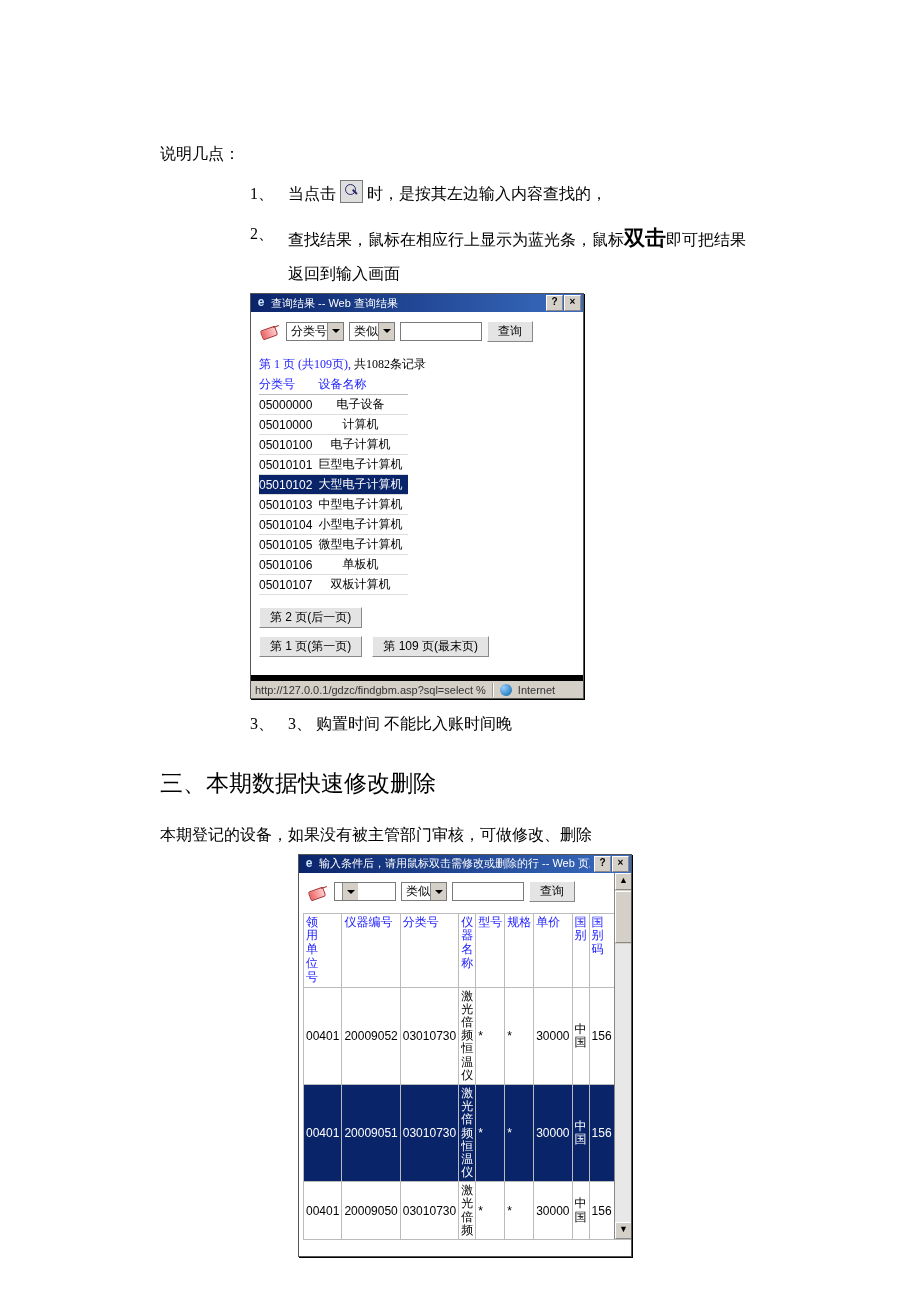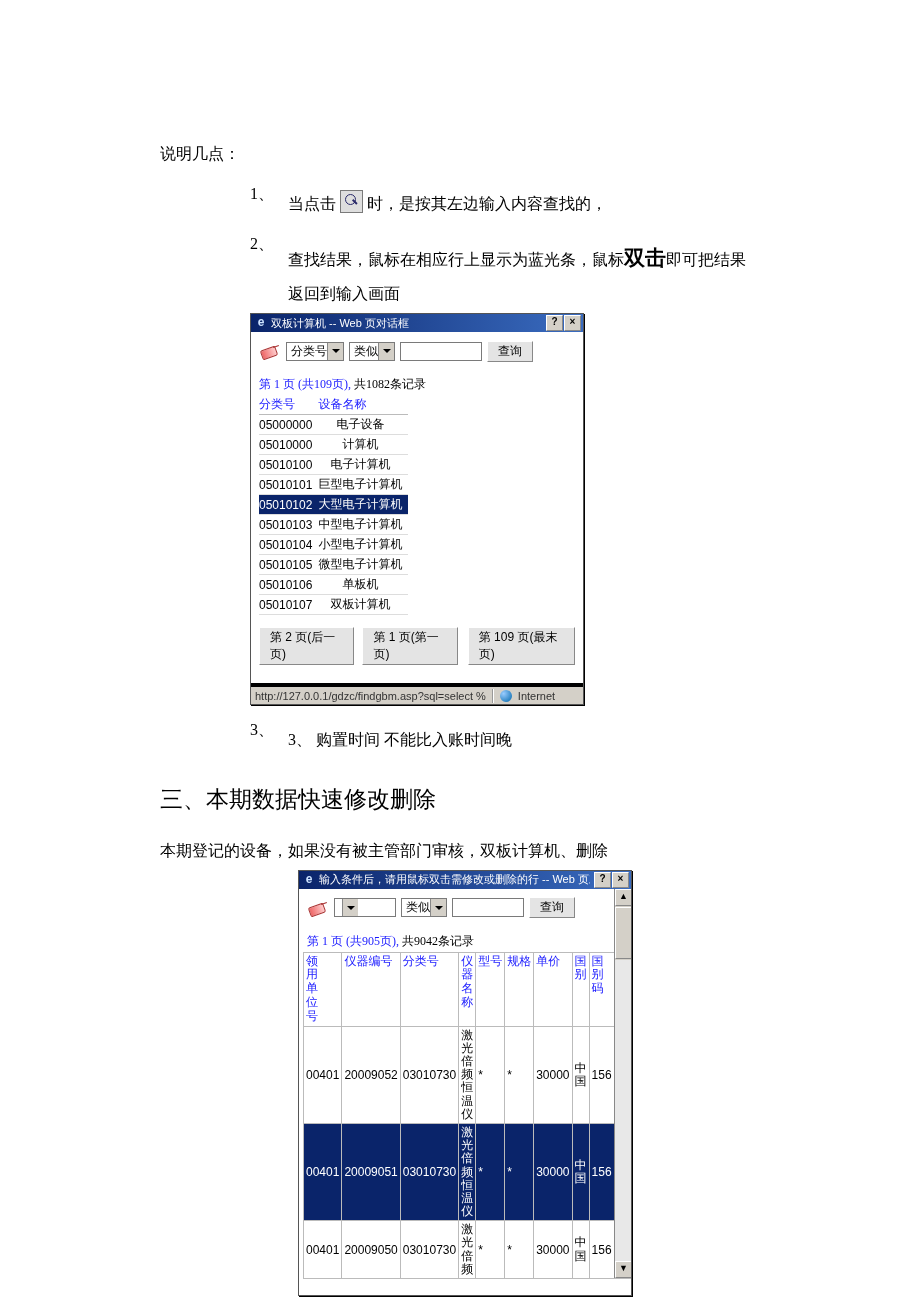--- a/index.html
+++ b/index.html
@@ -24,21 +24,21 @@
   }
   .list-item {
     display: flex;
     align-items: flex-start;
     gap: 14px;
     margin-top: 10px;
     font-size: 16px;
     line-height: 1.9;
   }
   .list-num { flex-shrink: 0; }
-  .list-body { flex: 1 1 auto; margin-top: 10px; }
+  .list-body { flex: 1 1 auto; }
   .inline-icon {
     display: inline-block;
     width: 21px;
     height: 21px;
     vertical-align: -4px;
     background: #dedede;
     border: 1px solid #7a7a7a;
     position: relative;
   }
   .inline-icon::before {
@@ -203,24 +203,24 @@
     padding: 1px 6px 1px 0;
     border-bottom: 1px solid #ddd;
     white-space: nowrap;
     text-align: center;
   }
   .result-table tr.selected td {
     background: #0a246a;
     color: #fff;
     margin-top: 12px;
   }
-  .pager-btns { padding: 12px 8px 18px 8px; display: flex; gap: 8px; align-items: flex-start; }
+  .pager-btns { padding: 12px 8px 18px 8px; display: flex; flex-direction: column; gap: 8px; align-items: flex-start; }
   .pager-row { display: flex; gap: 10px; }
   .status-bar {
-    border-top: 4px solid #000000;
+    border-top: 6px solid #000000;
     height: 17px;
     background: #d4d0c8;
     font-size: 11px;
     display: flex;
     align-items: center;
     padding: 0 4px;
     gap: 6px;
     color: #333;
     overflow: hidden;
     white-space: nowrap;
@@ -318,21 +318,21 @@
       <span class="list-body">
         <span>查找结果，鼠标在相应行上显示为蓝光条，鼠标</span><span class="big-text">双击</span><span>即可把结果返回到输入画面</span>
       </span>
     </div>
   </div>
 
   <div class="d1-wrap">
     <div class="dialog">
       <div class="titlebar">
         <span class="tb-icon"></span>
-        <span class="tb-text">双板计算机 -- Web 页对话框</span>
+        <span class="tb-text">查询结果 -- Web 查询结果</span>
         <div class="tb-btns">
           <div class="tb-btn">?</div>
           <div class="tb-btn">×</div>
         </div>
       </div>
 
       <div class="search-row">
         <span class="eraser-icon"></span>
         <span class="combo">
           <span>分类号</span>
@@ -422,21 +422,21 @@
 
   <div class="list-wrap">
     <div class="list-item">
       <span class="list-num">3、</span>
       <span class="list-body">3、 购置时间  不能比入账时间晚</span>
     </div>
   </div>
 
   <h2 class="heading2">三、本期数据快速修改删除</h2>
 
-  <p class="para">本期登记的设备，如果没有被主管部门审核，双板计算机、删除</p>
+  <p class="para">本期登记的设备，如果没有被主管部门审核，可做修改、删除</p>
 
   <div class="d2-wrap">
     <div class="dialog dialog2">
       <div class="titlebar">
         <span class="tb-icon"></span>
         <span class="tb-text">输入条件后，请用鼠标双击需修改或删除的行 -- Web 页对话框</span>
         <div class="tb-btns">
           <div class="tb-btn">?</div>
           <div class="tb-btn">×</div>
         </div>
@@ -458,23 +458,20 @@
               <span class="combo-arrow"></span>
             </span>
             <span class="combo">
               <span>类似</span>
               <span class="combo-arrow"></span>
             </span>
             <span class="textinput" style="width:70px;"></span>
             <span class="win-btn">查询</span>
           </div>
 
-          <div class="page-info">
-            <span>第 1 页 (共905页), </span><span class="black">共9042条记录</span>
-          </div>
 
           <table class="data-table">
             <thead>
                 <tr id="d2-thead-row">
                   <th class="vhead">领<br>用<br>单<br>位<br>号</th>
                   <th>仪器编号</th>
                   <th>分类号</th>
                   <th class="vhead">仪<br>器<br>名<br>称</th>
                   <th>型号</th>
                   <th>规格</th>

